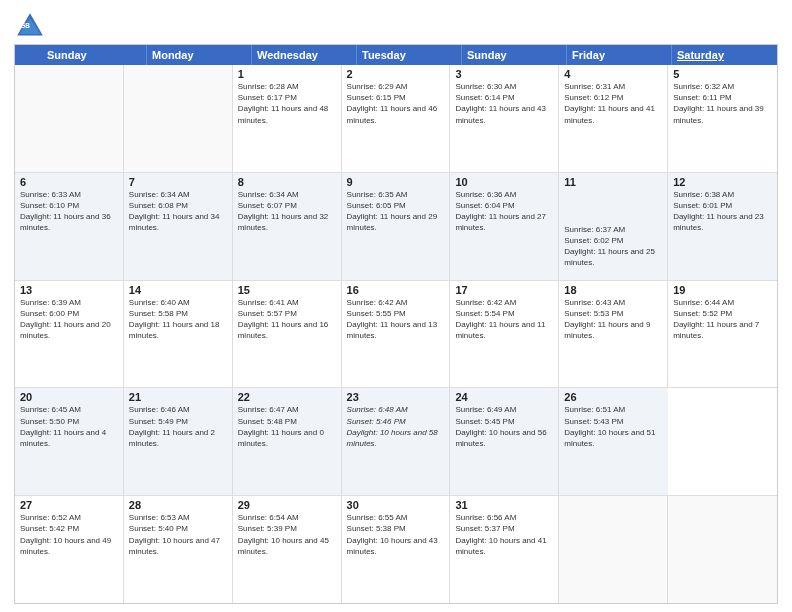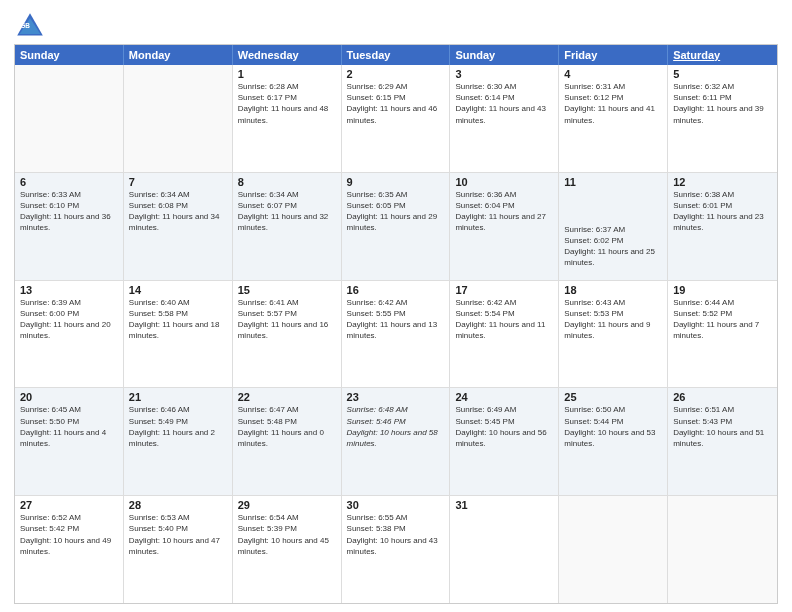--- a/index.html
+++ b/index.html
@@ -53,20 +53,21 @@
     .calendar {
       flex: 1;
       display: flex;
       flex-direction: column;
       border: 1px solid #ccc;
     }
     .cal-header {
       display: grid;
       grid-template-columns: repeat(7, 1fr);
       background: #3a6bc4;
+      padding-left: 27px;
     }
     .cal-header-cell {
       color: #fff;
       font-size: 11px;
       font-weight: bold;
       padding: 4px 5px;
       text-align: left;
       border-right: 1px solid #5a8bd4;
     }
     .cal-header-cell:last-child { border-right: none; text-decoration: underline; }
@@ -288,26 +289,20 @@
 Sunset: 5:46 PM
 Daylight: 10 hours and 58 minutes.</div>
           </div>
           <div class="cal-cell">
             <span class="day-num">24</span>
             <div class="day-info" style="white-space: pre-line;">Sunrise: 6:49 AM
 Sunset: 5:45 PM
 Daylight: 10 hours and 56 minutes.</div>
           </div>
           <div class="cal-cell">
-            <span class="day-num">25</span>
-            <div class="day-info" style="white-space: pre-line;">Sunrise: 6:50 AM
-Sunset: 5:44 PM
-Daylight: 10 hours and 53 minutes.</div>
-          </div>
-          <div class="cal-cell">
             <span class="day-num">26</span>
             <div class="day-info" style="white-space: pre-line;">Sunrise: 6:51 AM
 Sunset: 5:43 PM
 Daylight: 10 hours and 51 minutes.</div>
           </div>
         </div>
         <div class="cal-row">
           <div class="cal-cell">
             <span class="day-num">27</span>
             <div class="day-info" style="white-space: pre-line;">Sunrise: 6:52 AM
@@ -327,19 +322,22 @@
 Daylight: 10 hours and 45 minutes.</div>
           </div>
           <div class="cal-cell">
             <span class="day-num">30</span>
             <div class="day-info" style="white-space: pre-line;">Sunrise: 6:55 AM
 Sunset: 5:38 PM
 Daylight: 10 hours and 43 minutes.</div>
           </div>
           <div class="cal-cell">
             <span class="day-num">31</span>
+            <div class="day-info" style="white-space: pre-line;">Sunrise: 6:56 AM
+Sunset: 5:37 PM
+Daylight: 10 hours and 41 minutes.</div>
           </div>
           <div class="cal-cell empty"></div>
           <div class="cal-cell empty"></div>
         </div>
       </div>
   </div>
 </div>
 
 </body></html>

